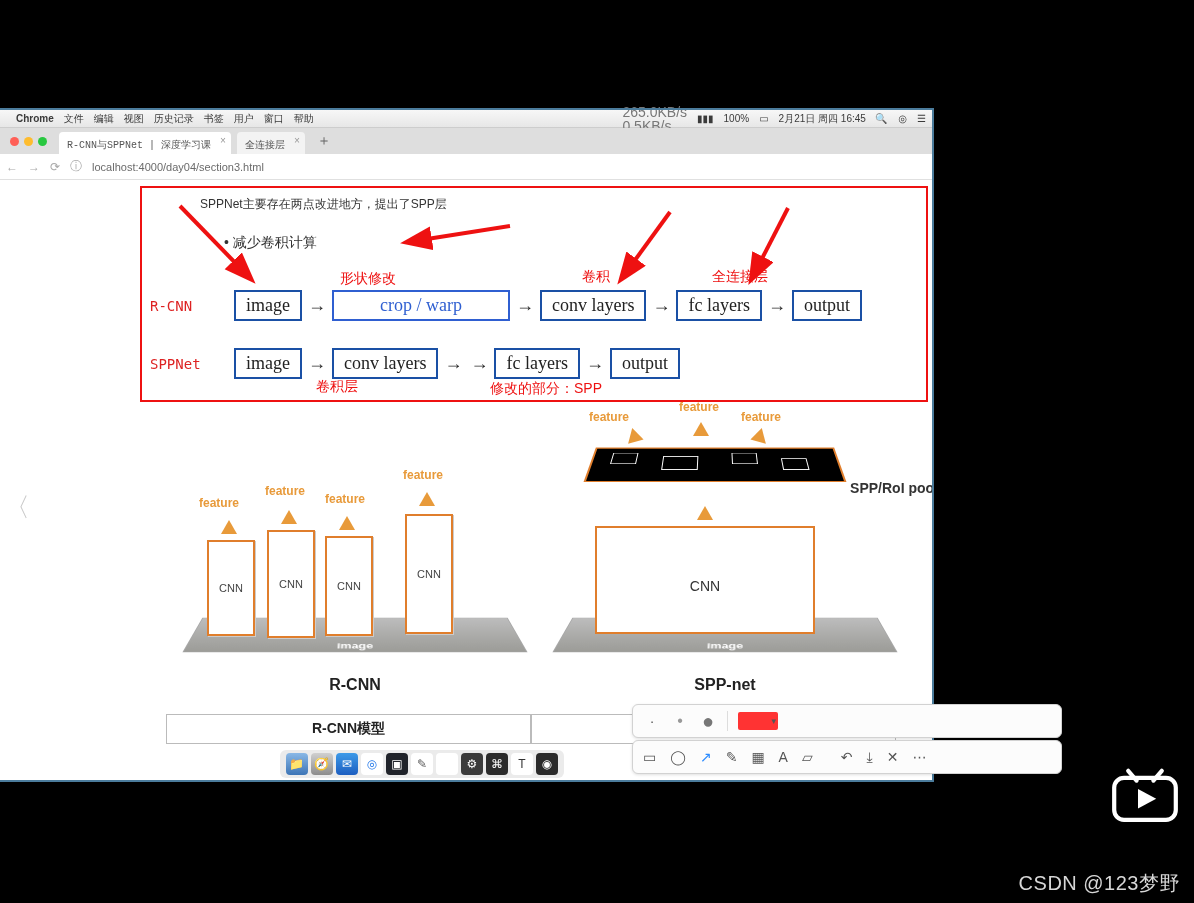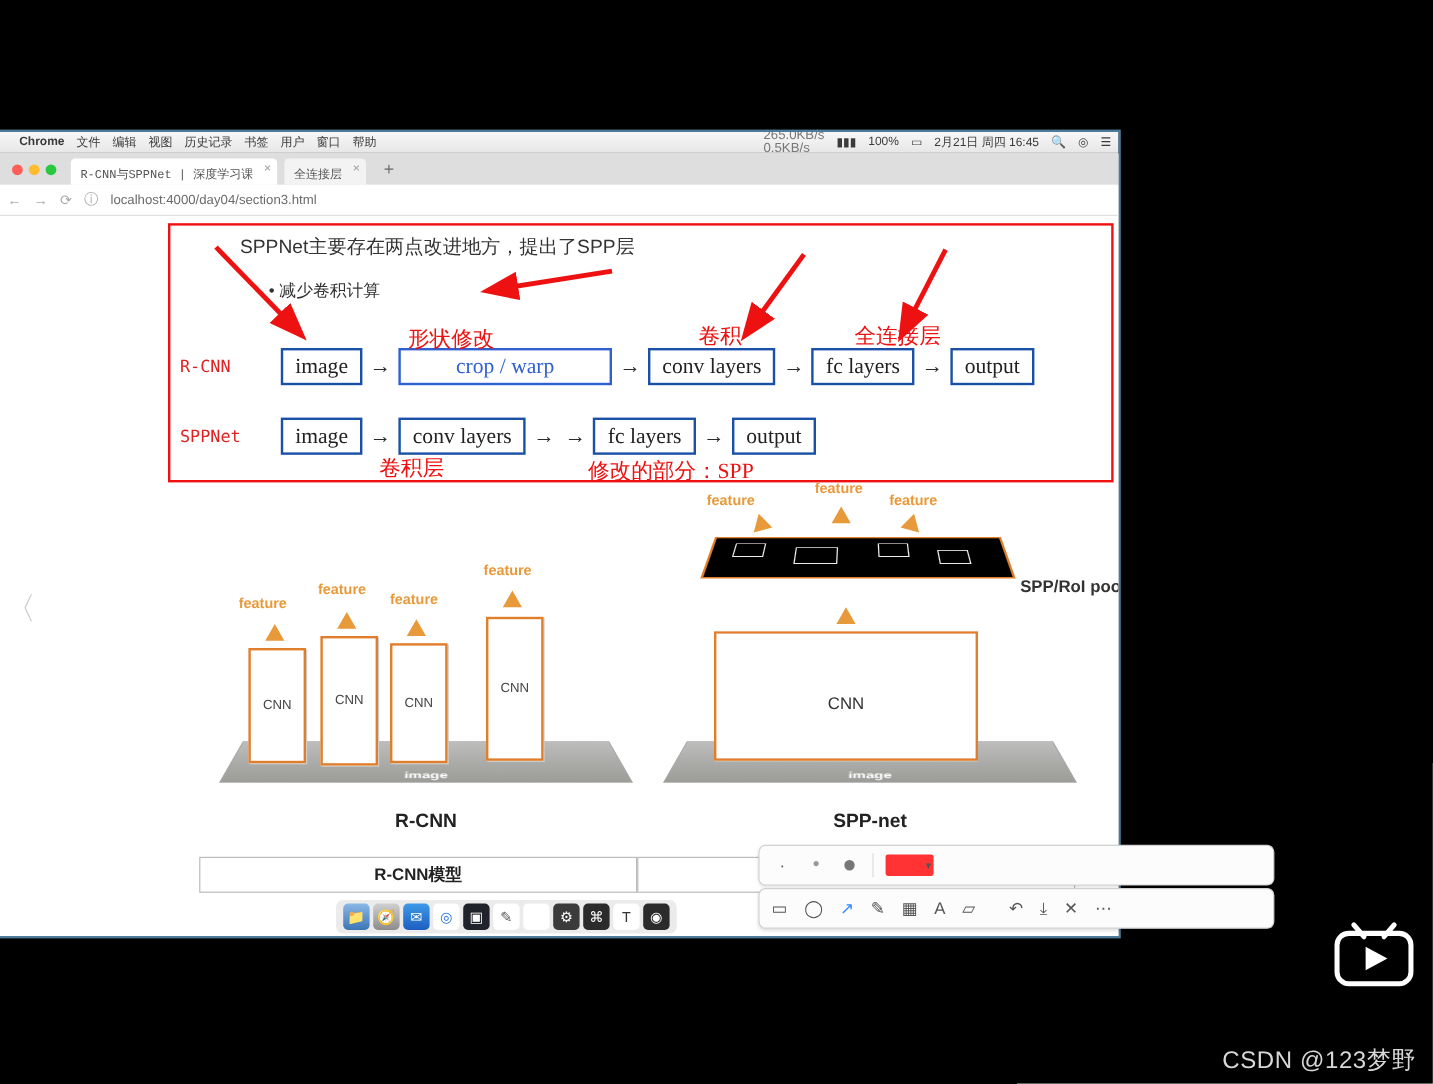--- a/index.html
+++ b/index.html
@@ -25,21 +25,21 @@
   .macbar {
     height: 18px; width: 100%;
     background: linear-gradient(#f7f7f7,#e7e7e7);
     font-size: 10px; color: #3a3a3a;
     display: flex; align-items: center;
     padding: 0 6px; gap: 10px;
     border-bottom: 1px solid #cdcdcd;
   }
   .macbar .spacer { flex: 1; }
   .macbar span.bold { font-weight: 600; }
-  .macbar .stat { font-size: 11px; color:#777; line-height:1; display:inline-block;}
+  .macbar .stat { font-size: 14px; color:#777; line-height:1; display:inline-block;}
 
   
   .chrome {
     position: absolute; left:0; top:18px; right:0; bottom:0;
     background:#fff;
     display:flex; flex-direction:column;
   }
   .tabstrip {
     height: 26px; background:#dedede; display:flex; align-items:flex-end;
     padding-left:4px; gap:6px;
@@ -75,38 +75,38 @@
   }
 
   
   .redframe {
     position:absolute; left:140px; top:6px; width:788px; height:216px;
     border:2px solid #e11;
     pointer-events:none;
   }
 
   .ptext { position:absolute; font-size:14px; color:#333; }
-  .title1 { left:200px; top:16px; font-size:16px; color:#333;text-align:right; }
+  .title1 { left:200px; top:16px; font-size:12px; color:#333;text-align:right; }
   .bullet { left:224px; top:54px; }
   .bullet::before{ content:"• "; }
 
   
   .row { position:absolute; display:flex; align-items:center; gap:4px; }
   .row1 { left:150px; top:110px; }
   .row2 { left:150px; top:168px; }
 
   .rowlbl { color:#d22; font-family: ui-monospace, monospace; font-size:14px; width:80px; text-align:left;}
   .box { border:2px solid #1a50a5; background:#fff; color:#222; font-family:"Times New Roman",serif; padding:3px 10px;
          font-size:18px; white-space:nowrap;}
   .box.hl { color:#2f5fd1; border-color:#2f5fd1; }
   .box.blue { color:#1f59d3; }
   .arrow { font-size:18px; color:#2a2a2a; padding:0 2px;}
 
   
-  .ann { position:absolute; font-family: Liberation Serif, serif; font-size:18px; color:#e11; }
+  .ann { position:absolute; font-family: Liberation Sans, sans-serif; font-size:14px; color:#e11; }
 
   
   .panels {
     position:absolute; left:175px; top:236px; width:730px; height:280px;
     display:flex; gap:10px; justify-content:space-between;
   }
   .panel {
     flex:1; position:relative; font-size:10px; color:#333;
   }
   .panel .ground{

